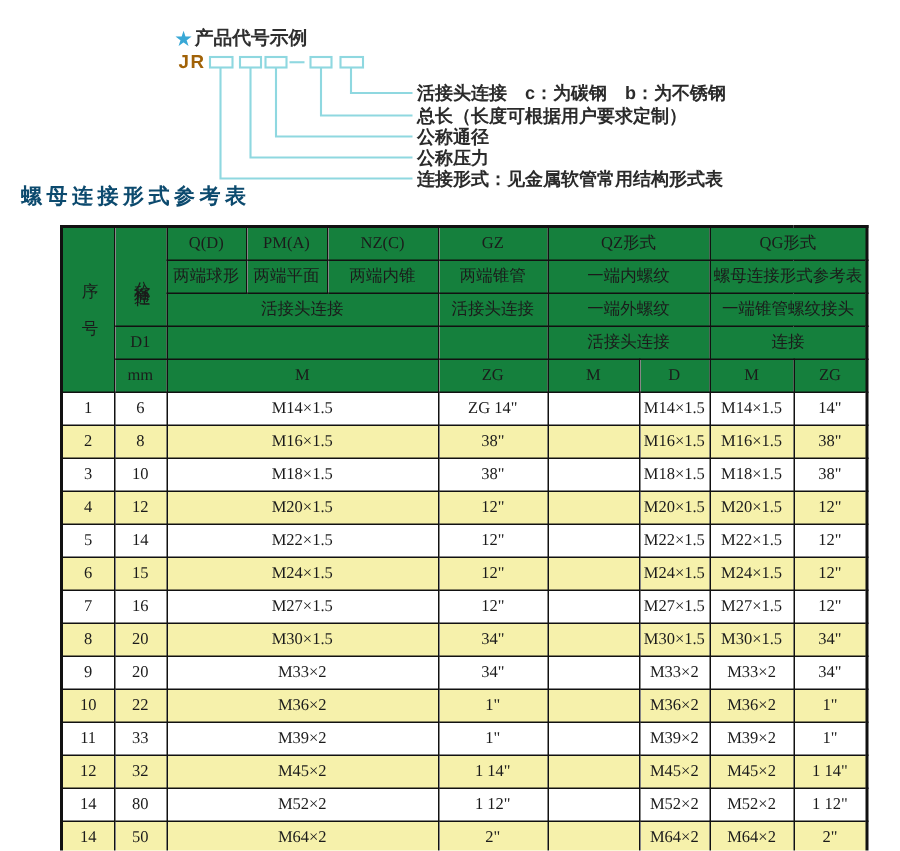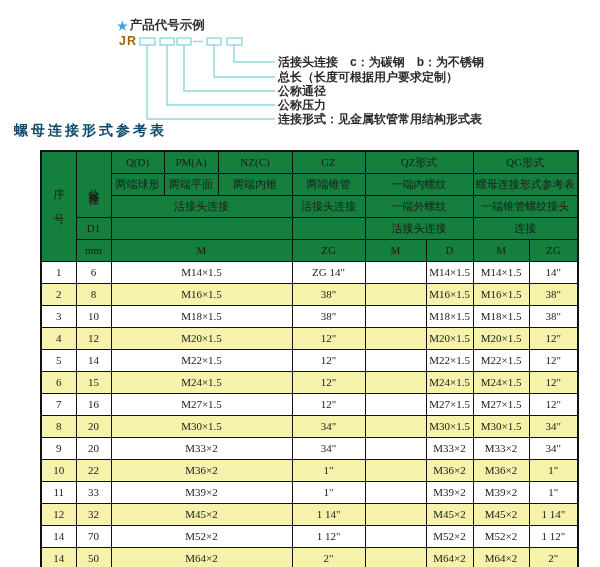--- a/index.html
+++ b/index.html
@@ -238,21 +238,21 @@
         <td>32</td>
         <td colspan="3">M45×2</td>
         <td>1 <span class="&quot;frac&quot;"><span class="&quot;n&quot;">1</span><span class="&quot;d&quot;">4</span></span>"</td>
         <td></td>
         <td>M45×2</td>
         <td>M45×2</td>
         <td>1 <span class="&quot;frac&quot;"><span class="&quot;n&quot;">1</span><span class="&quot;d&quot;">4</span></span>"</td>
       </tr>
       <tr>
         <td>14</td>
-        <td>70</td>
+        <td>80</td>
         <td colspan="3">M52×2</td>
         <td>1 <span class="&quot;frac&quot;"><span class="&quot;n&quot;">1</span><span class="&quot;d&quot;">2</span></span>"</td>
         <td></td>
         <td>M52×2</td>
         <td>M52×2</td>
         <td>1 <span class="&quot;frac&quot;"><span class="&quot;n&quot;">1</span><span class="&quot;d&quot;">2</span></span>"</td>
       </tr>
       <tr class="alt">
         <td>14</td>
         <td>50</td>

